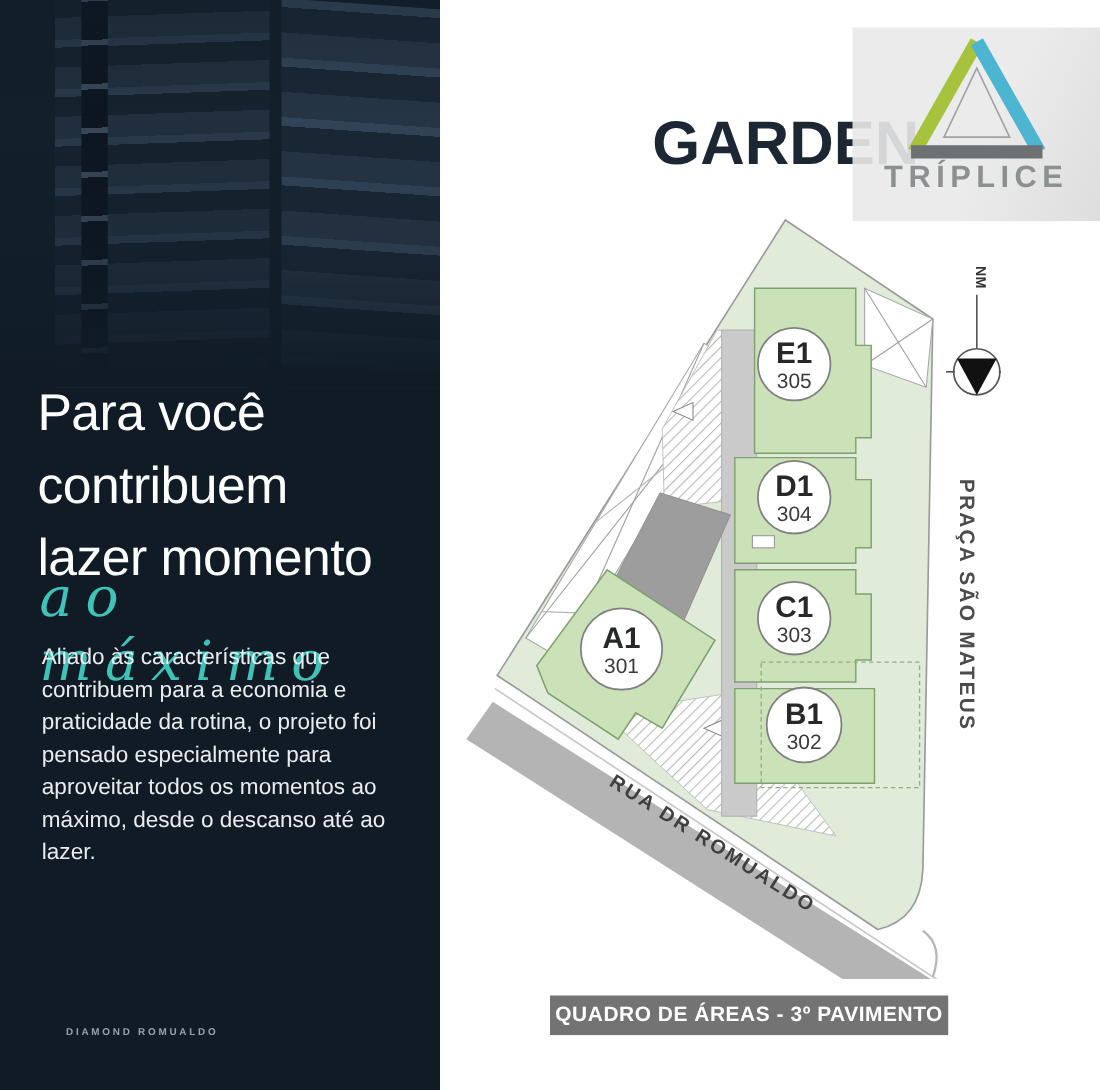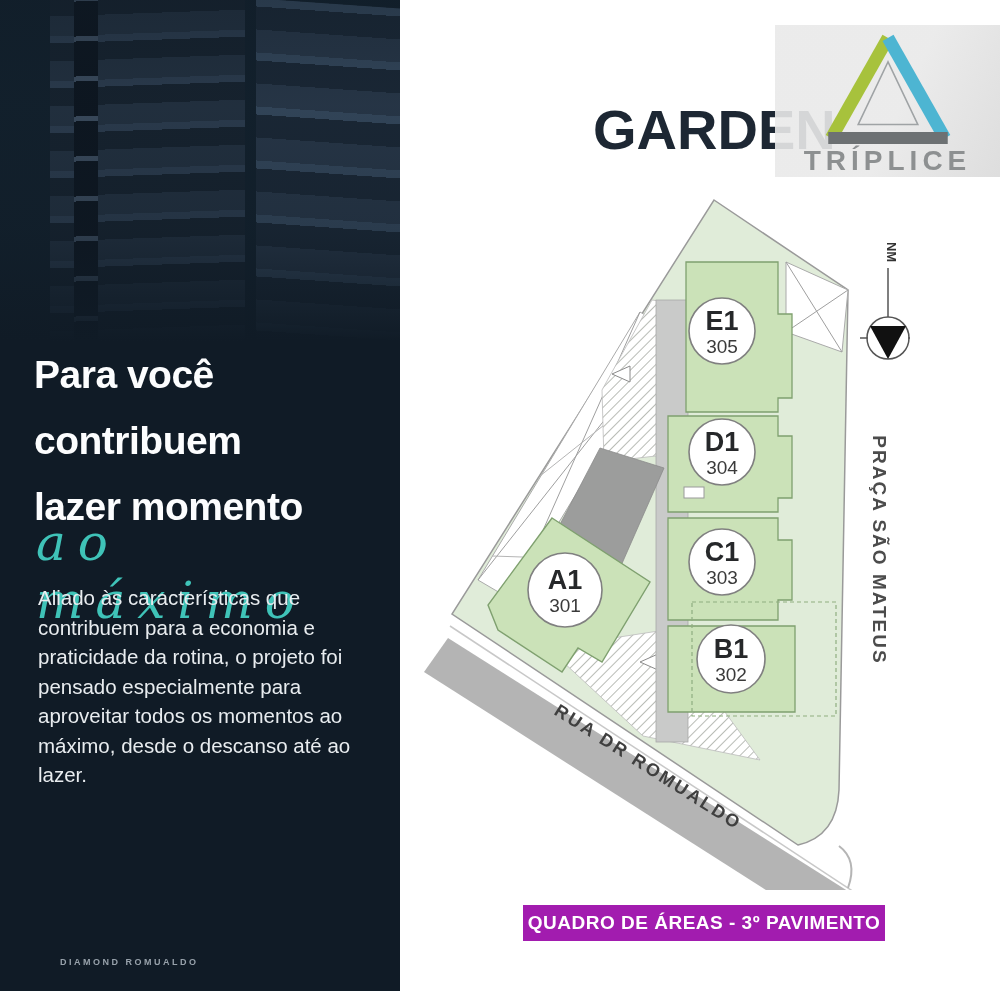--- a/index.html
+++ b/index.html
@@ -11,55 +11,55 @@
   .photo{position:absolute;left:0;top:0;width:400px;height:352px;background:#12202c;overflow:hidden;}
   .tower-a{position:absolute;left:50px;top:-12px;width:195px;height:372px;transform:skewY(-2deg);
            background:repeating-linear-gradient(180deg,#2b3b4d 0 7px,#16222e 7px 25px,#22303f 25px 45px);}
   .tower-a-col{position:absolute;left:24px;top:6px;width:24px;height:350px;
            background:repeating-linear-gradient(180deg,#3a4a5c 0 5px,#0d1620 5px 40px);}
   .tower-b{position:absolute;left:256px;top:4px;width:160px;height:356px;transform:skewY(4deg);
            background:repeating-linear-gradient(180deg,#33465a 0 8px,#1a2735 8px 31px,#273647 31px 54px);}
   .photo-fade{position:absolute;left:0;top:0;width:400px;height:352px;
            background:linear-gradient(180deg,rgba(16,27,38,.30) 0%,rgba(16,27,38,.05) 30%,rgba(16,27,38,.25) 65%,#101b26 97%);}
 
-  .headline{position:absolute;left:34px;top:342px;color:#fcfdfe;font-weight:700;
-            font-size:39px;line-height:66px;letter-spacing:-0.5px;}
+  .headline{position:absolute;left:34px;top:342px;color:#fcfdfe;font-weight:400;
+            font-size:47px;line-height:66px;letter-spacing:-0.5px;}
   .script-line{position:absolute;left:36px;top:514px;color:#3fc3b8;
             font-family:"DejaVu Serif",serif;font-style:italic;font-weight:400;
             font-size:50px;letter-spacing:12px;}
   .body-text{position:absolute;left:38px;top:583px;width:336px;color:#e8ecef;
             font-size:20.5px;line-height:29.5px;font-weight:400;}
-  .panel-footer{position:absolute;left:60px;top:957px;color:#97a1aa;font-size:9px;
+  .panel-footer{position:absolute;left:60px;top:933px;color:#97a1aa;font-size:9px;
             letter-spacing:2.5px;font-weight:600;}
 
   
   .category-badge{position:absolute;left:612px;top:57px;width:163px;height:31px;
             background:#2fb2b2;color:#15323c;font-size:13px;font-weight:700;letter-spacing:4px;
             text-align:center;line-height:31px;box-shadow:5px 5px 0 rgba(28,130,130,.45);z-index:1;}
   .main-title{position:absolute;left:593px;top:97px;font-size:56px;font-weight:700;
             color:#1d2733;letter-spacing:0px;z-index:1;}
-  .logo-box{position:absolute;left:775px;top:25px;width:225px;height:152px;z-index:2;
+  .logo-box{position:absolute;left:775px;top:25px;width:225px;height:176px;z-index:2;
             background:linear-gradient(115deg,rgba(233,233,233,.90) 55%,rgba(218,218,218,.90) 100%);}
   .logo-tri{position:absolute;left:38px;top:4px;}
   .logo-brand{position:absolute;left:0;top:120px;width:225px;text-align:center;color:#8d9091;
             font-size:28px;font-weight:700;letter-spacing:5px;}
   .logo-tag{position:absolute;left:0;top:152px;width:225px;text-align:center;color:#515151;
             font-family:"DejaVu Serif",serif;font-style:italic;font-weight:700;
             font-size:20px;letter-spacing:8px;}
 
   
   .plan{position:absolute;left:418px;top:190px;}
   .u-code{font:700 27px "Liberation Sans",sans-serif;fill:#26282a;text-anchor:middle;}
   .u-num{font:400 19px "Liberation Sans",sans-serif;fill:#3a3a3a;text-anchor:middle;}
   .street-text{font:700 18px "Liberation Sans",sans-serif;fill:#3f3f3f;letter-spacing:2.5px;text-anchor:middle;}
   .praca-text{font:600 19px "Liberation Sans",sans-serif;fill:#4c4c4c;letter-spacing:2px;text-anchor:middle;}
   .nm-text{font:700 13px "Liberation Sans",sans-serif;fill:#333;text-anchor:middle;}
 
   
-  .area-badge{position:absolute;left:523px;top:905px;width:362px;height:36px;background:#a21caf;
+  .area-badge{position:absolute;left:500px;top:905px;width:362px;height:36px;background:#737373;
             color:#ffffff;font-size:19px;font-weight:700;letter-spacing:.5px;
             text-align:center;line-height:36px;}
 </style>
 </head>
 <body>
 
 <div id="page">
 
   <div class="left-panel">
     <div class="photo">

